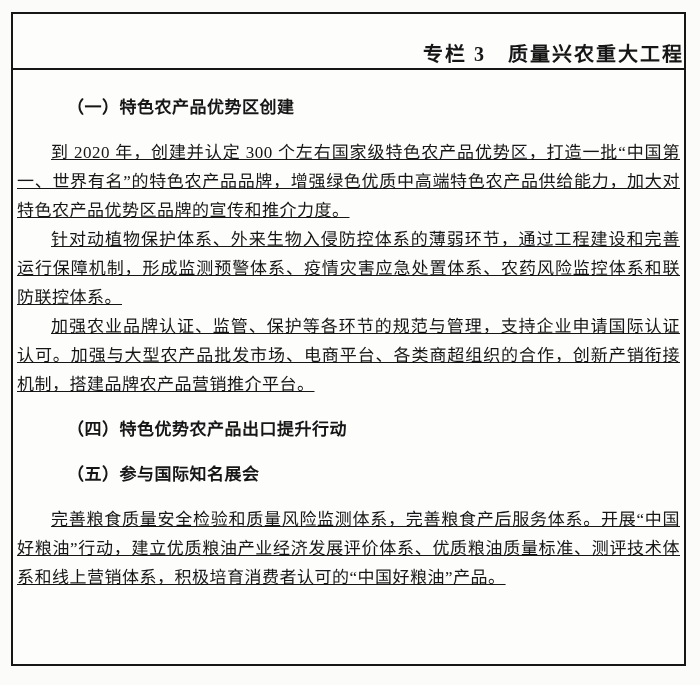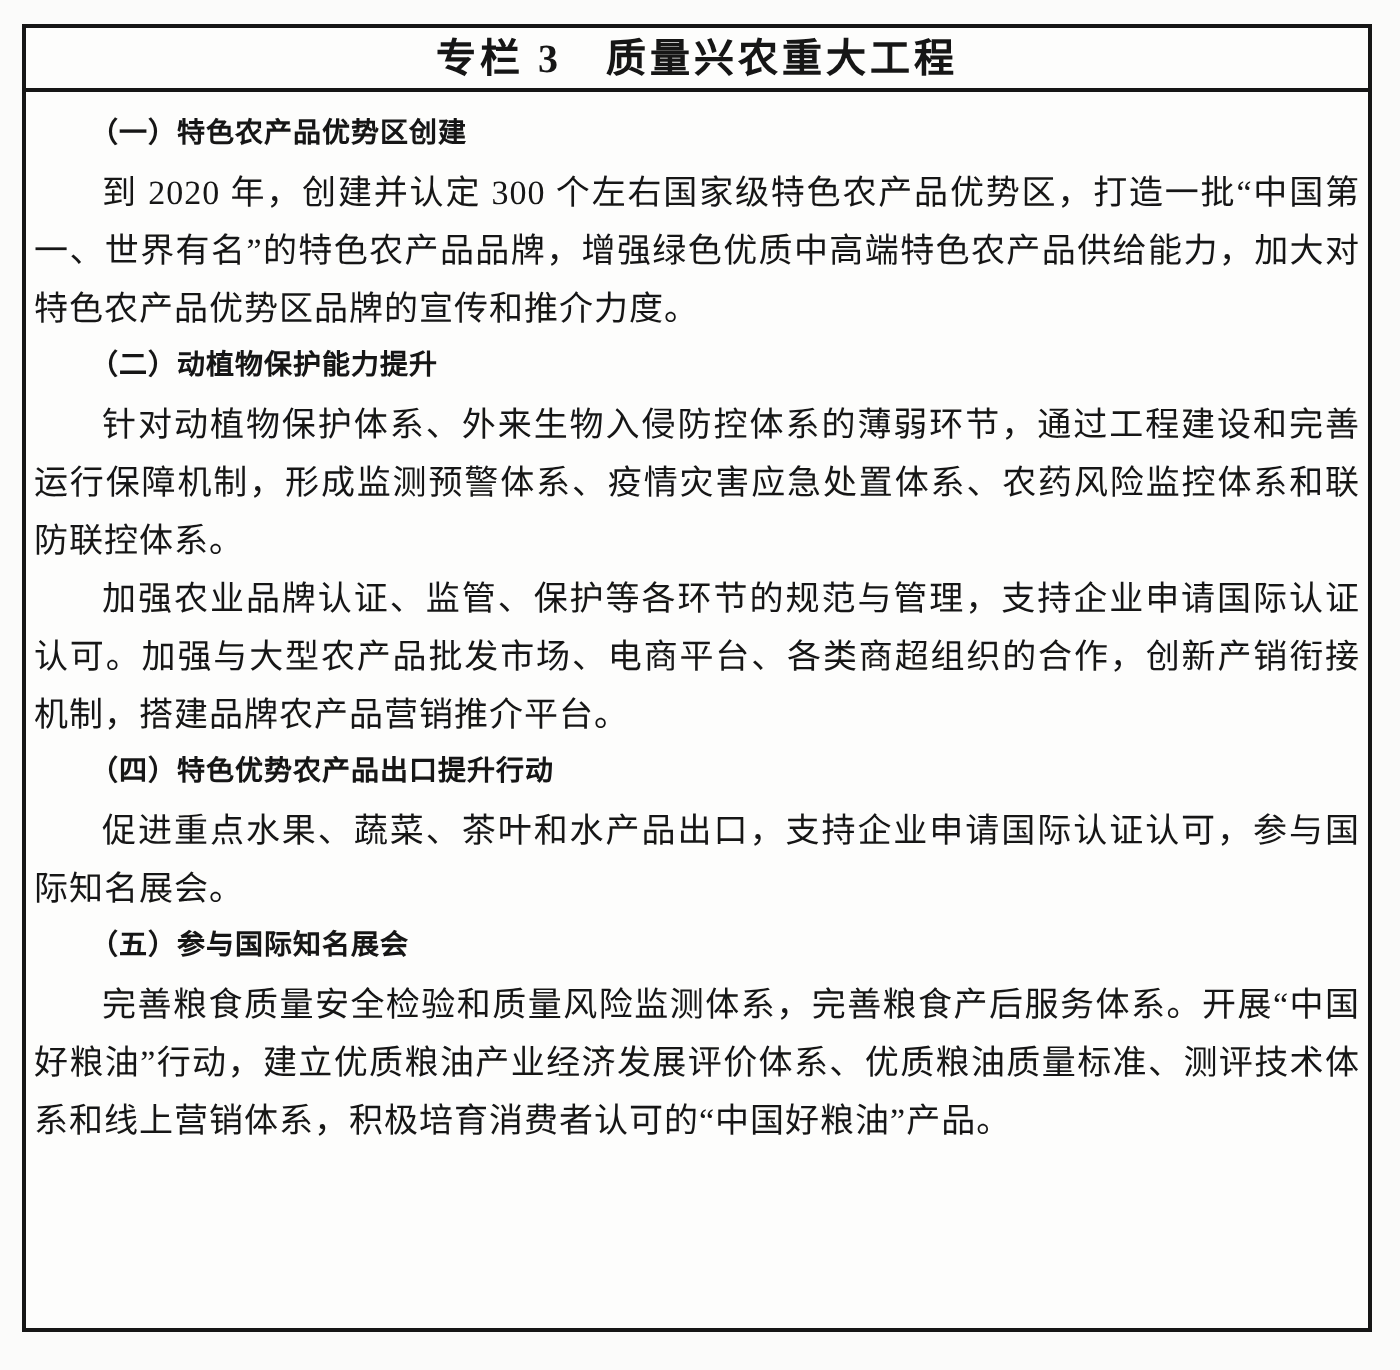--- a/index.html
+++ b/index.html
@@ -21,63 +21,63 @@
     width: 675px;
     height: 654px;
     border: 2.5px solid #161616;
     background: #fdfdfc;
     box-sizing: border-box;
   }
   .title-bar {
     height: 32px;
     line-height: 32px;
     border-bottom: 2.5px solid #161616;
-    text-align: center;
+    text-align: right;
     font-size: 20px;
     font-weight: bold;
     letter-spacing: 2px;
     box-sizing: border-box;
     white-space: nowrap;
+    margin-top: 24px;
   }
   .content {
     padding: 7px 4px 0 4px;
     font-size: 17px;
     line-height: 29px;
     text-align: justify;
     letter-spacing: 0.5px;
   }
   .section-heading {
-    margin: 0;
+    margin: 16px;
     font-weight: bold;
     text-indent: 2em;
-    font-size: 14px;
+    font-size: 17px;
   }
   .section-body {
     margin: 0;
     text-indent: 2em;
+    text-decoration: underline;
   }
 </style>
 </head>
 <body>
 
 <div class="panel">
   <div class="title-bar">
     <span>专栏 3　质量兴农重大工程</span>
   </div>
   <div class="content">
 
     <p class="section-heading">（一）特色农产品优势区创建</p>
     <p class="section-body">到 2020 年，创建并认定 300 个左右国家级特色农产品优势区，打造一批“中国第一、世界有名”的特色农产品品牌，增强绿色优质中高端特色农产品供给能力，加大对特色农产品优势区品牌的宣传和推介力度。</p>
 
-    <p class="section-heading">（二）动植物保护能力提升</p>
     <p class="section-body">针对动植物保护体系、外来生物入侵防控体系的薄弱环节，通过工程建设和完善运行保障机制，形成监测预警体系、疫情灾害应急处置体系、农药风险监控体系和联防联控体系。</p>
 
     <p class="section-body">加强农业品牌认证、监管、保护等各环节的规范与管理，支持企业申请国际认证认可。加强与大型农产品批发市场、电商平台、各类商超组织的合作，创新产销衔接机制，搭建品牌农产品营销推介平台。</p>
 
     <p class="section-heading">（四）特色优势农产品出口提升行动</p>
-    <p class="section-body">促进重点水果、蔬菜、茶叶和水产品出口，支持企业申请国际认证认可，参与国际知名展会。</p>
 
     <p class="section-heading">（五）参与国际知名展会</p>
 
     <p class="section-body">完善粮食质量安全检验和质量风险监测体系，完善粮食产后服务体系。开展“中国好粮油”行动，建立优质粮油产业经济发展评价体系、优质粮油质量标准、测评技术体系和线上营销体系，积极培育消费者认可的“中国好粮油”产品。</p>
 
   </div>
 </div>
 
 </body></html>

